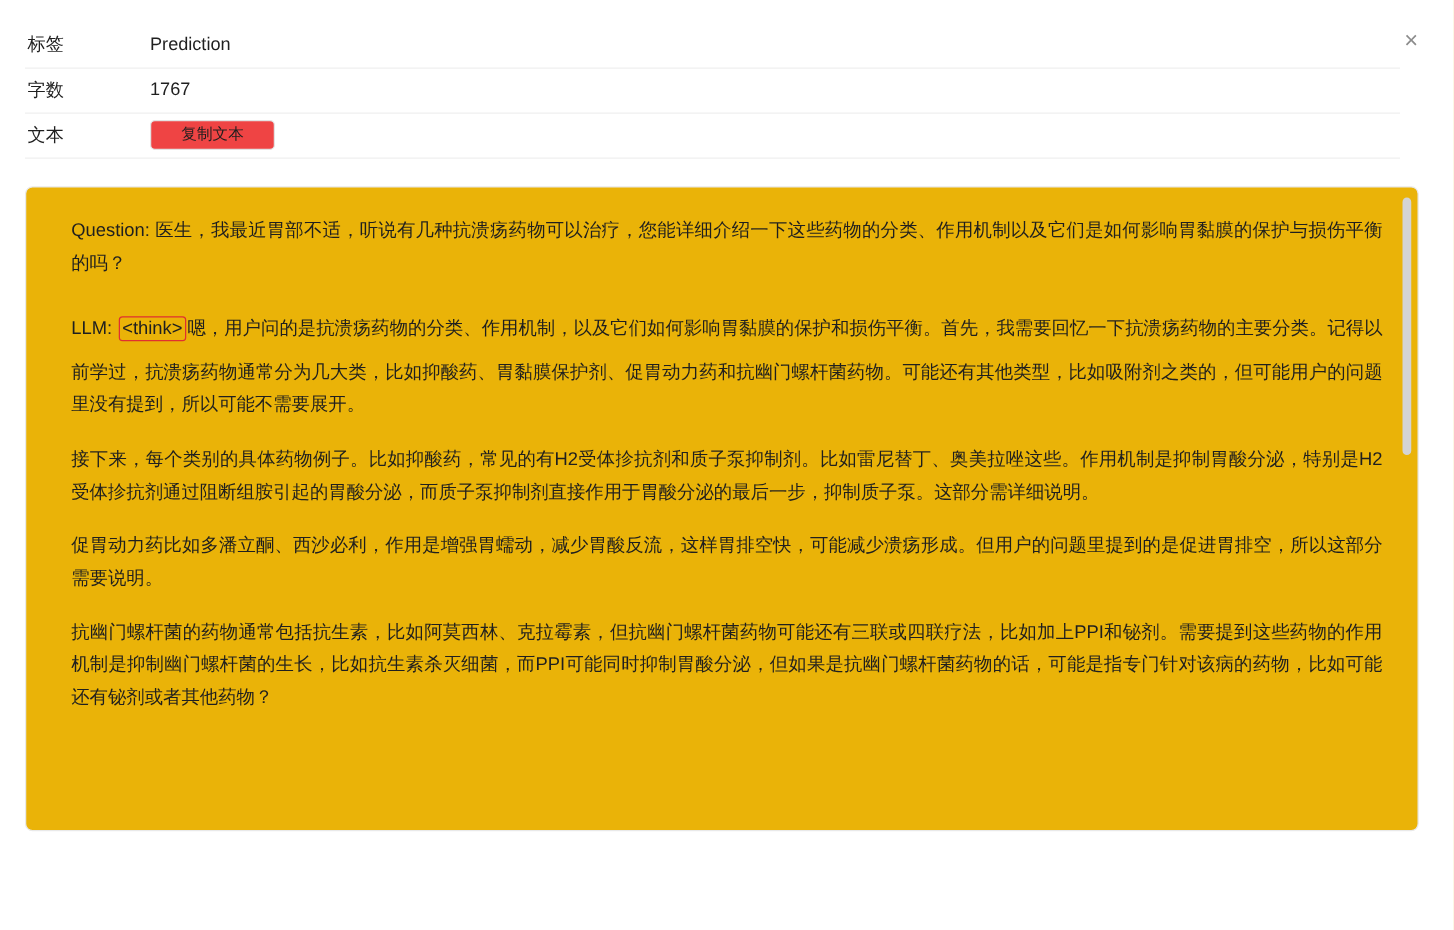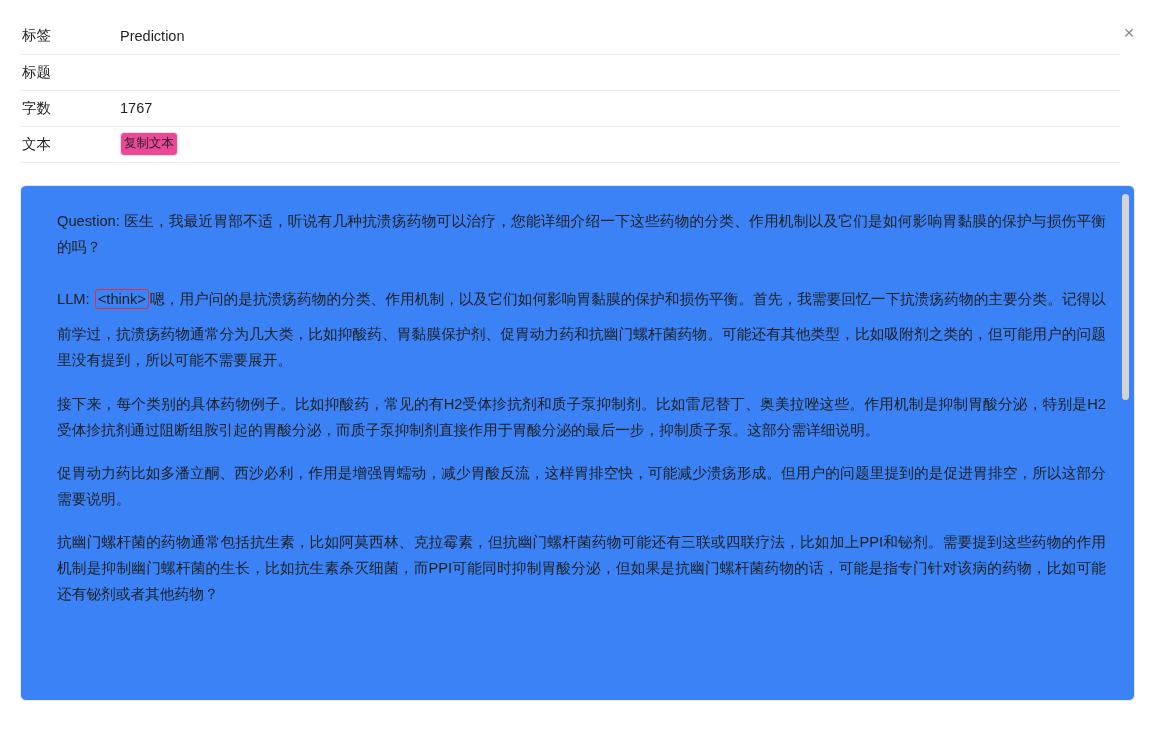--- a/index.html
+++ b/index.html
@@ -61,37 +61,37 @@
     color: #1f1f1f;
     padding-left: 2px !important;
   }
   .meta-value {
     color: #1f1f1f;
     font-weight: normal;
     padding-left: 16px !important;
   }
   .copy-btn {
     display: inline-block;
-    background: #ec4899;
+    background: #ef4444;
     border: 1px solid #e3e3e3;
     border-radius: 4px;
     font-size: 12.5px;
     color: #1f1f1f;
-    padding: 4px 3px;
+    padding: 4px 24px;
     cursor: pointer;
     font-family: "Liberation Sans", sans-serif;
     line-height: 1.1;
   }
 
   .text-panel {
     position: relative;
     margin-top: 22px;
     width: 1115px;
     height: 516px;
-    background: #3b82f6;
+    background: #eab308;
     border: 1px solid #e9e9e9;
     border-radius: 6px;
     box-sizing: border-box;
     overflow: hidden;
   }
   .text-scroll {
     position: absolute;
     top: 0;
     left: 0;
     right: 0;
@@ -154,24 +154,20 @@
 
   <button class="close-btn">×</button>
 
   <table class="meta-table">
     <tbody>
         <tr>
       <td class="meta-label">标签</td>
       <td class="meta-value">Prediction</td>
     </tr>
     <tr>
-      <td class="meta-label">标题</td>
-      <td class="meta-value"></td>
-    </tr>
-    <tr>
       <td class="meta-label">字数</td>
       <td class="meta-value">1767</td>
     </tr>
     <tr>
       <td class="meta-label">文本</td>
       <td class="meta-value">
         <button class="copy-btn">复制文本</button>
       </td>
     </tr>
   </tbody>

